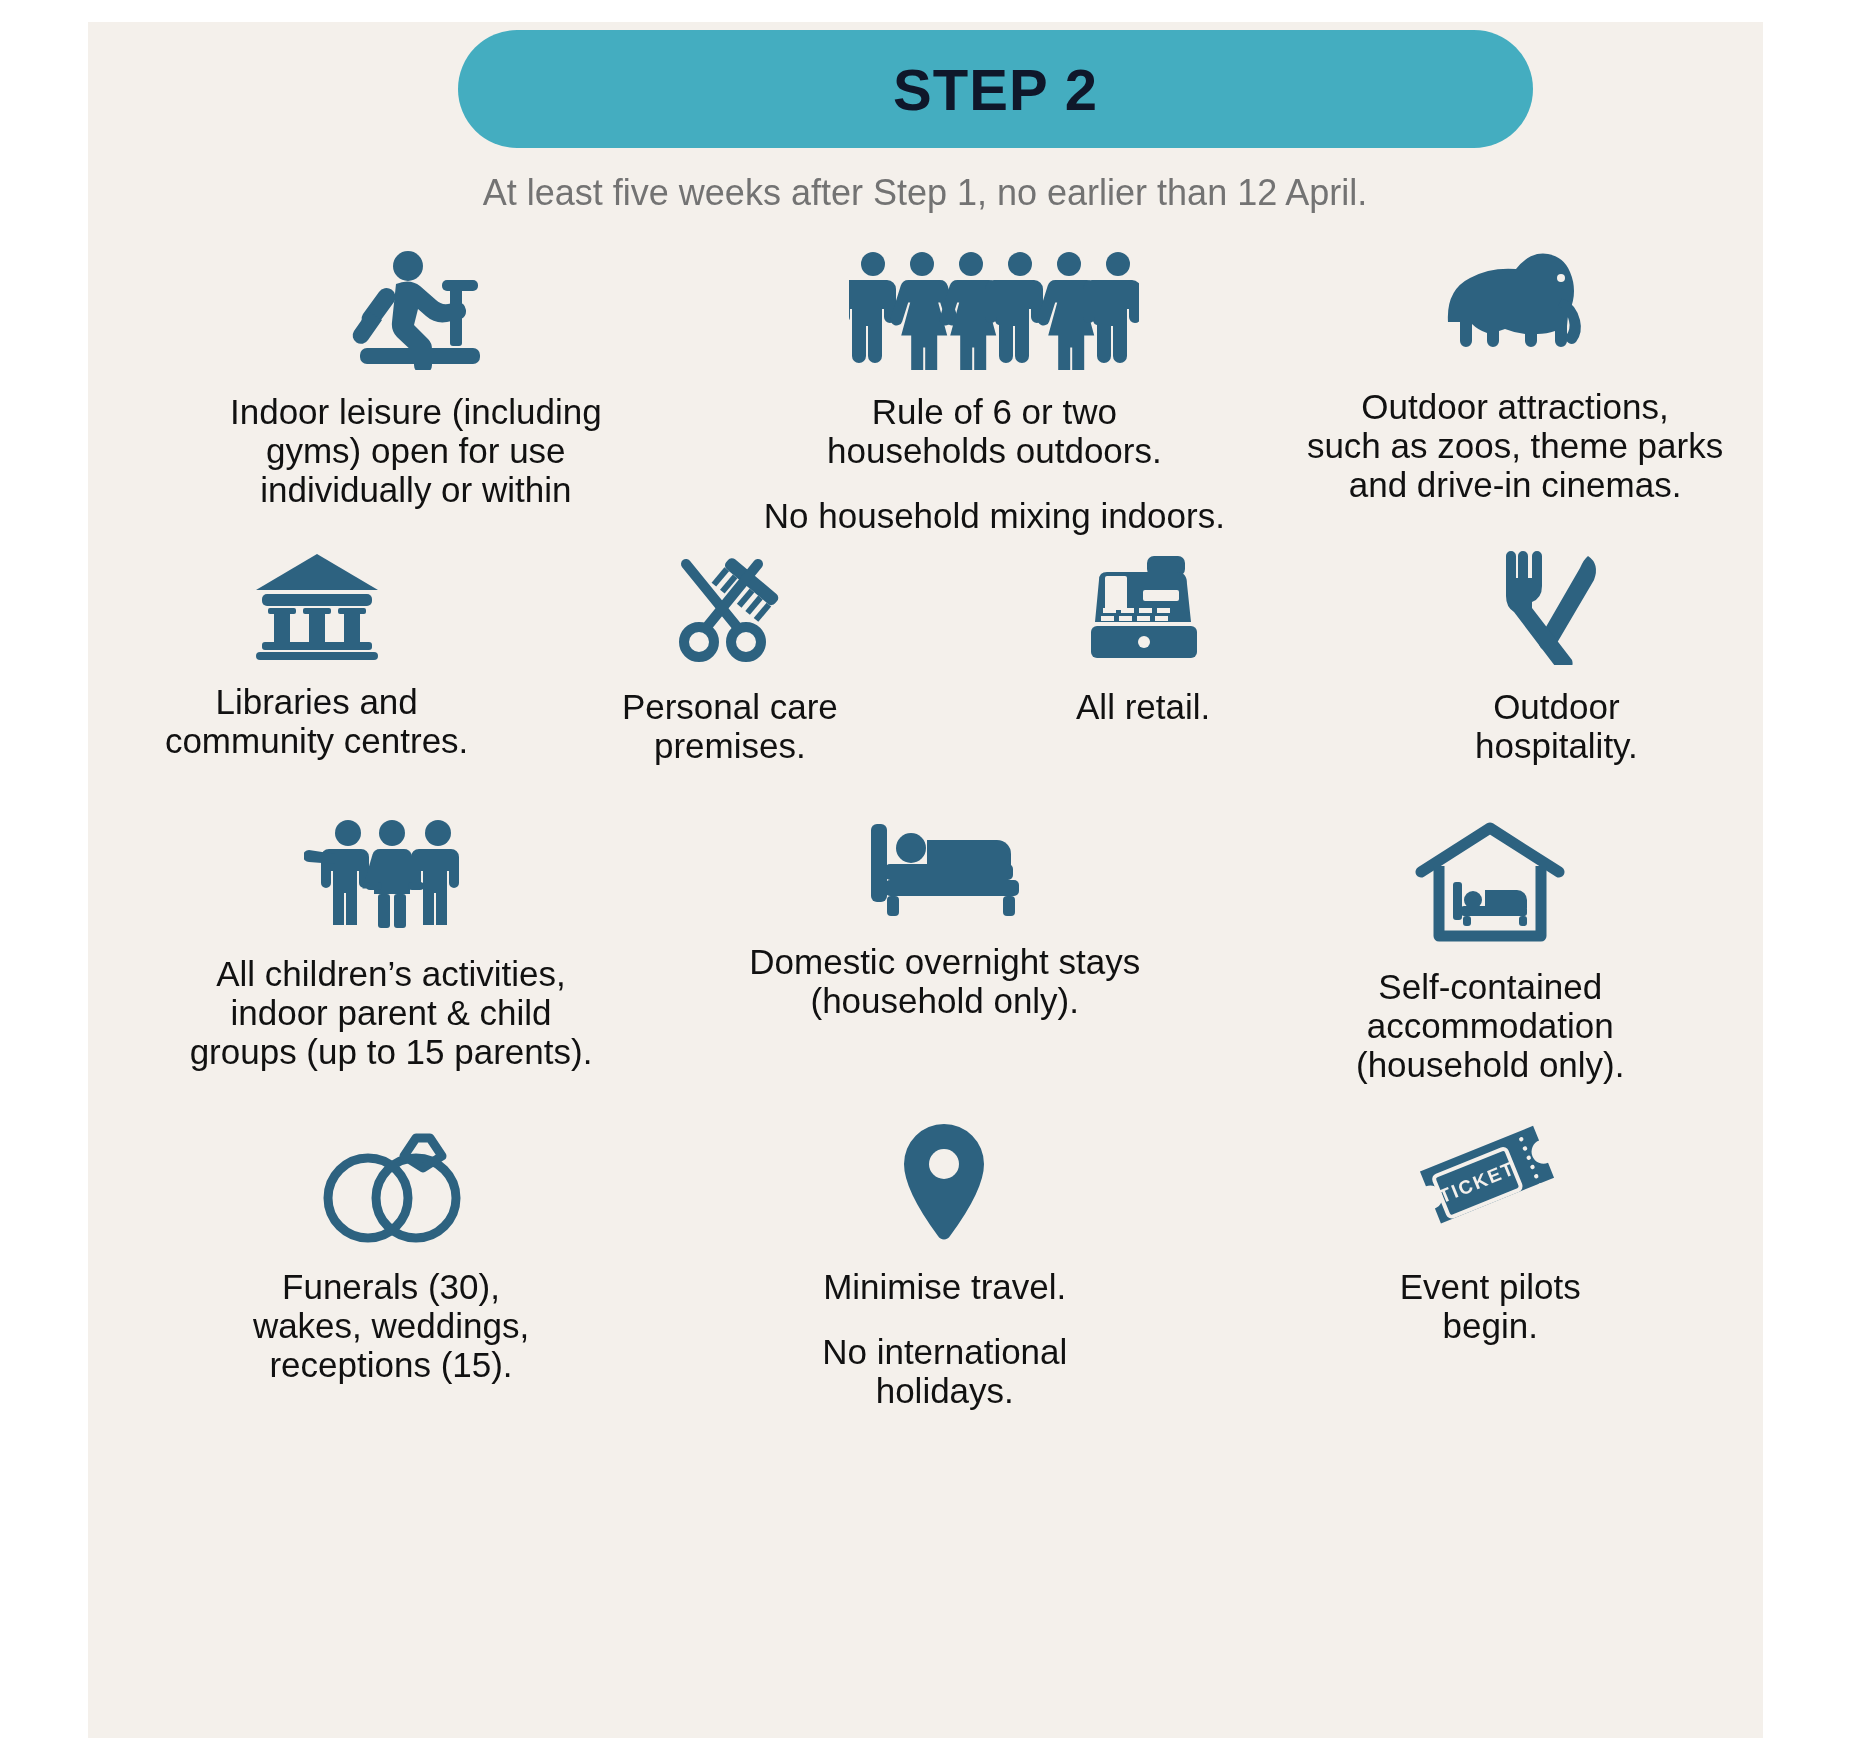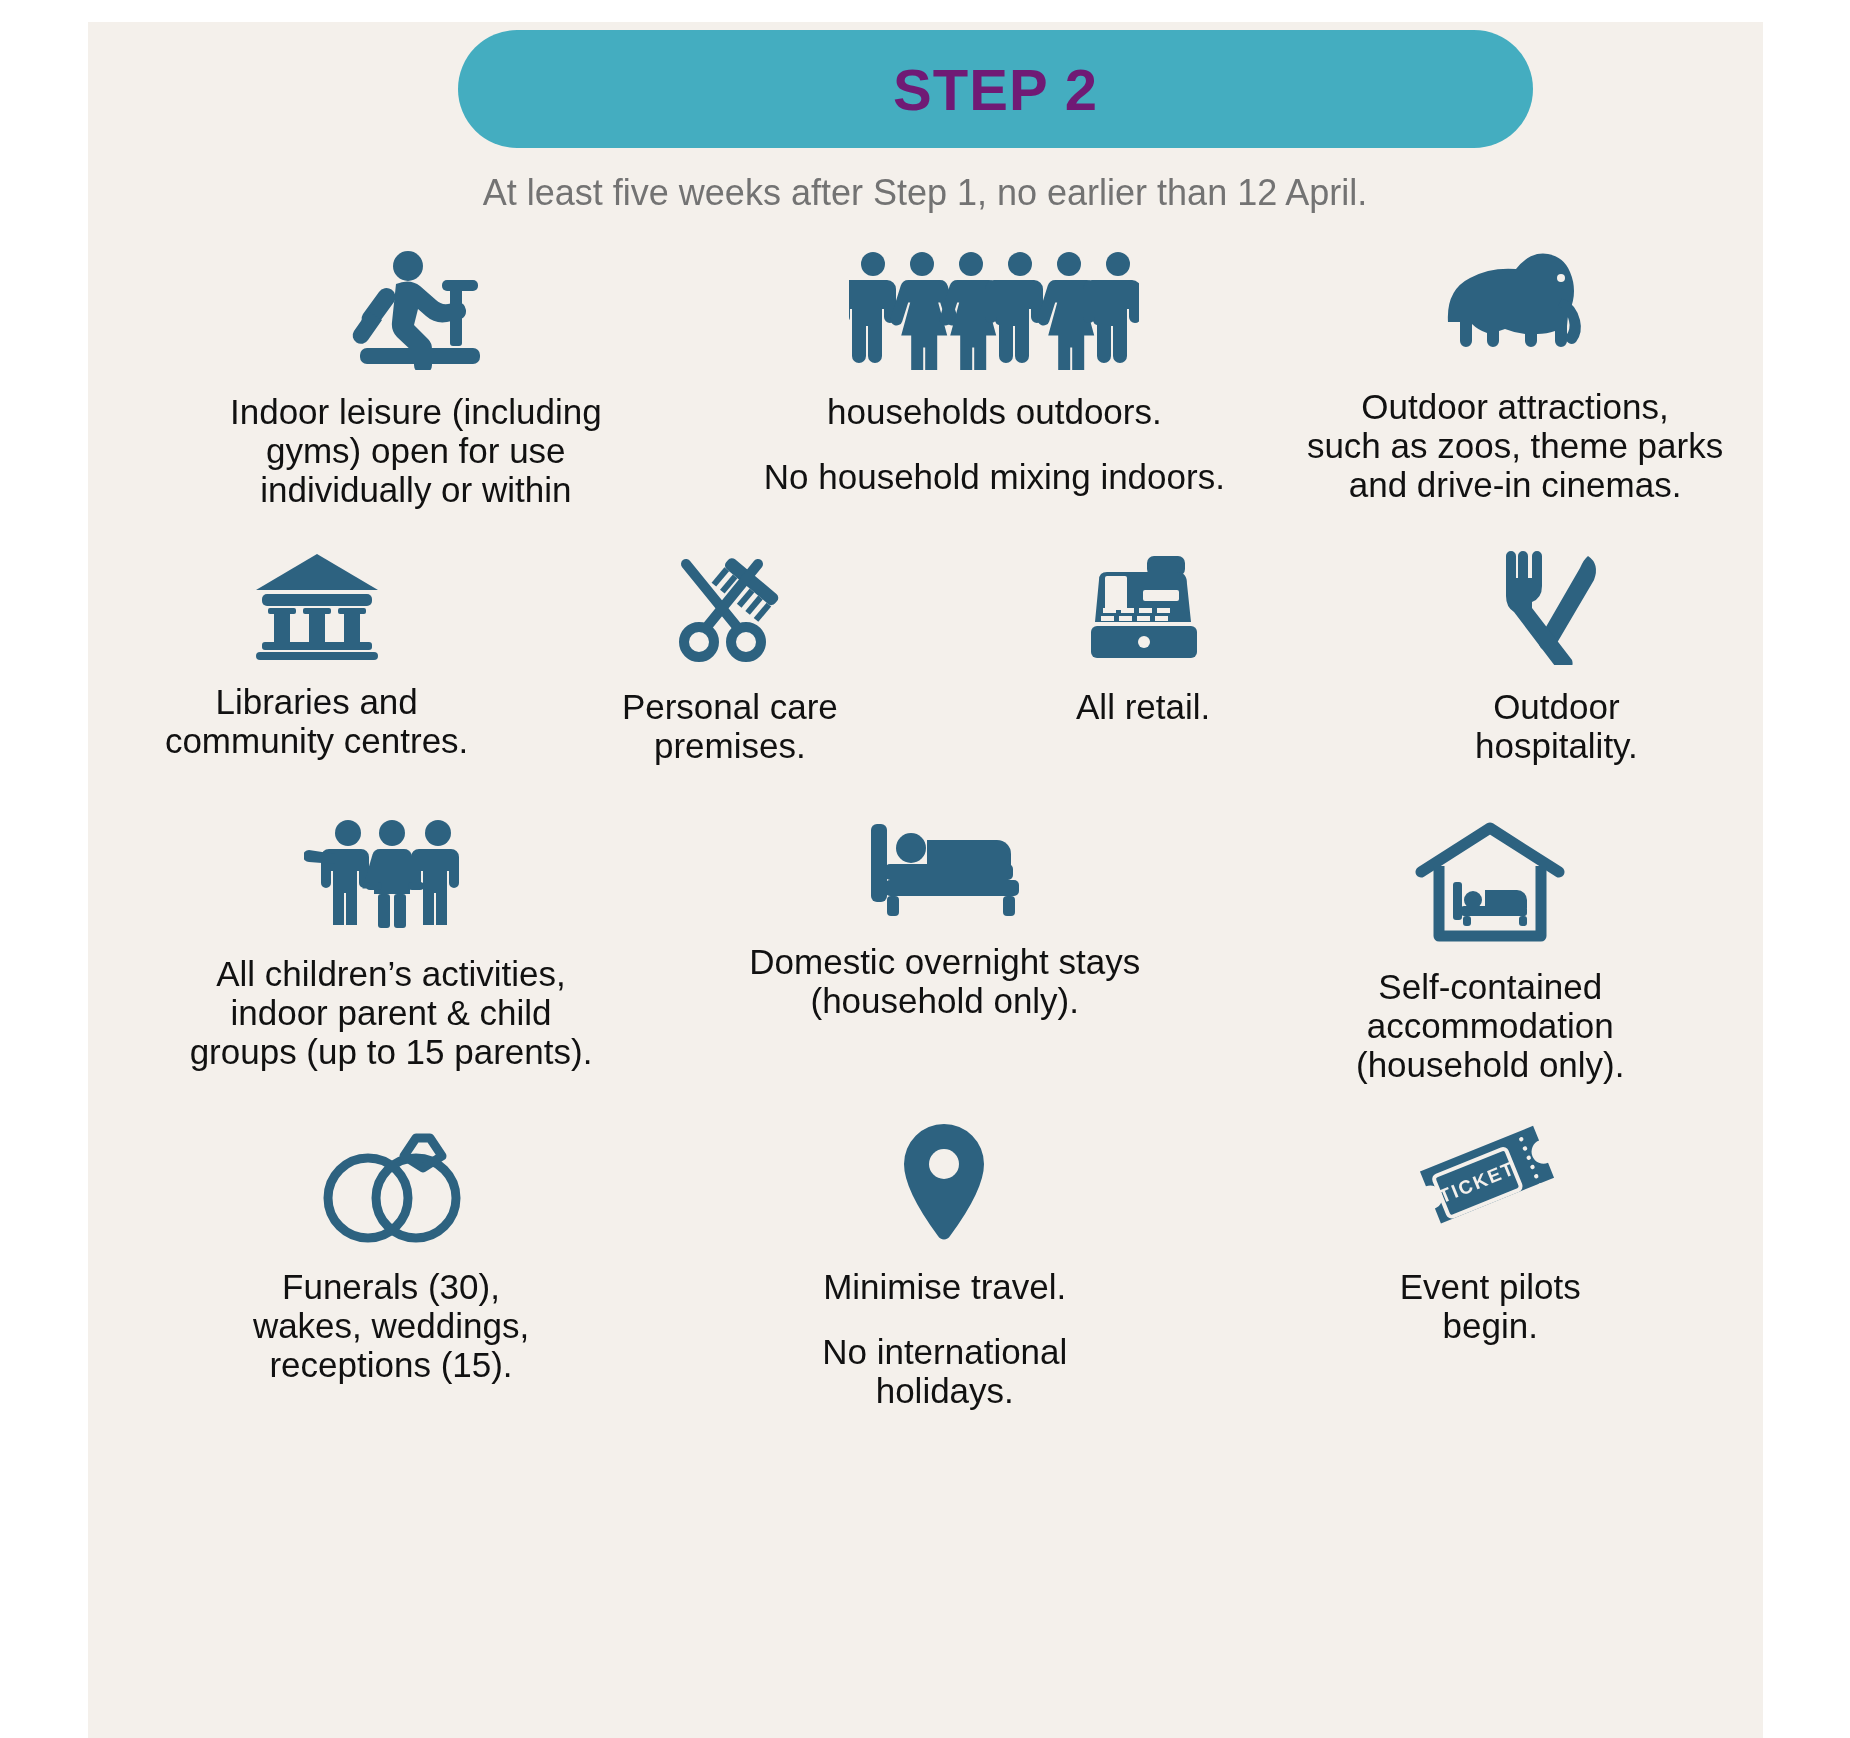--- a/index.html
+++ b/index.html
@@ -28,21 +28,21 @@
     position: absolute;
     left: 370px;
     top: 8px;
     width: 1075px;
     height: 118px;
     background: #44adc0;
     border-radius: 59px;
     display: flex;
     align-items: center;
     justify-content: center;
-    color: #701a75;
+    color: #0f172a;
     font-size: 58px;
     font-weight: bold;
     letter-spacing: 1px;
   }
   .subtitle {
     position: absolute;
     left: 0;
     top: 172px;
     width: 1850px;
     text-align: center;
@@ -165,20 +165,21 @@
 
               <circle cx="220" cy="14" r="12"></circle>
               <path d="M60 30 h26 a8 8 0 0 1 7.6 5.6 l10 32 a6 6 0 0 1 -11.4 3.8 l-6 -19 l-2 0 l9 33 h-10 v36 a6 6 0 0 1 -12 0 v-24 h-2 v24 a6 6 0 0 1 -12 0 v-36 h-10 l9 -33 l-2 0 l-6 19 a6 6 0 0 1 -11.4 -3.8 l10 -32 a8 8 0 0 1 7.6 -5.6 z" transform="translate(152,0)"></path>
 
               <circle cx="269" cy="14" r="12"></circle>
               <path d="M10 30 h28 a9 9 0 0 1 9 9 v28 a6 6 0 0 1 -12 0 v-8 h-2 v47 a7 7 0 0 1 -14 0 v-30 h-2 v30 a7 7 0 0 1 -14 0 v-47 h-2 v8 a6 6 0 0 1 -12 0 v-28 a9 9 0 0 1 9 -9 z" transform="translate(245,0)"></path>
             </g>
           </svg>
         </div>
         <div class="caption">
+          <div>Rule of 6 or two</div>
           <div>households outdoors.</div>
           <div class="sub">No household mixing indoors.</div>
         </div>
       </div>
 
       <div class="cell r1c3">
         <div class="icon-wrap">
           <svg width="150" height="115" viewBox="0 0 150 115">
             <path class="ink" d="M8 72 q-2 -32 22 -44 q20 -11 46 -9 q14 -18 32 -15 q16 3 22 18 q8 19 0 38 q-3 8 -3 16 l0 15 a6 6 0 0 1 -12 0 l0 -10 q-8 3 -18 3 l0 7 a6 6 0 0 1 -12 0 l0 -7 q-10 -1 -20 -5 l-6 2 l0 10 a6 6 0 0 1 -12 0 l0 -8 q-9 -3 -15 -9 l0 17 a6 6 0 0 1 -12 0 l0 -19 z"></path>
             <path class="ink" d="M110 36 q10 10 12 26 q2 16 -4 28 l-8 -2 q6 -13 4 -26 q-2 -14 -10 -22 z" opacity="0"></path>

